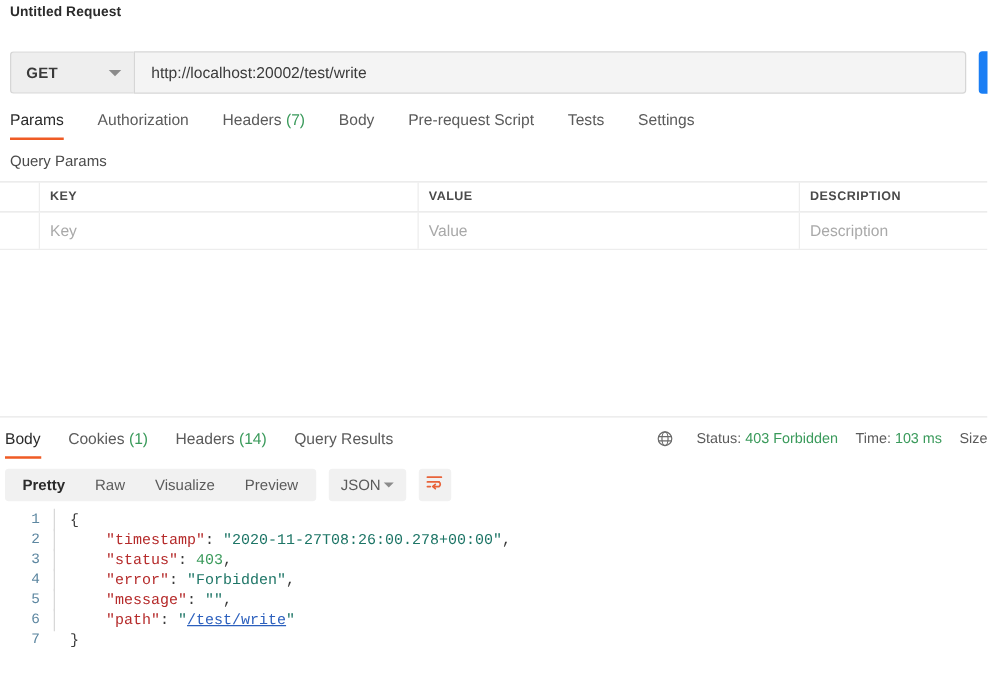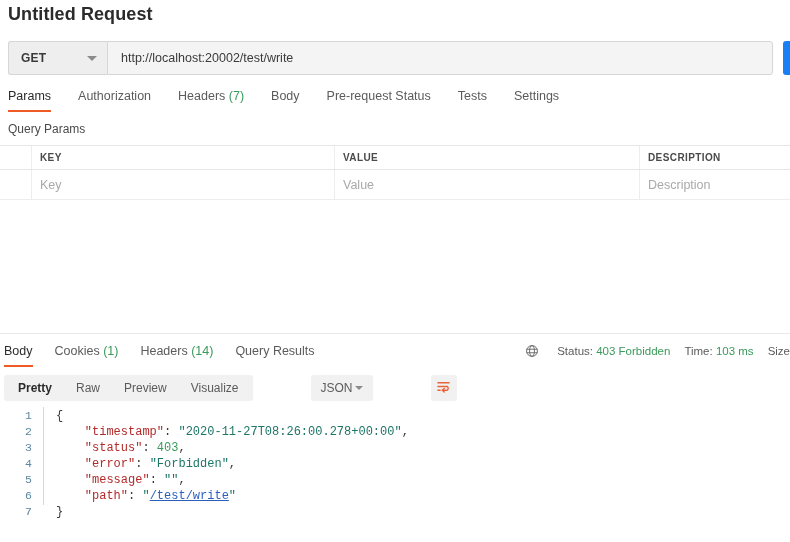--- a/index.html
+++ b/index.html
@@ -8,21 +8,21 @@
     background: #ffffff;
     font-family: "Liberation Sans", sans-serif;
     color: #2f2f2f;
     overflow: hidden;
   }
   .app { position: relative; width: 790px; height: 542px; }
 
   
   .req-title {
     position: absolute; left: 8px; top: 4px;
-    font-size: 18px; font-weight: bold; color: #2b2b2b;
+    font-size: 11px; font-weight: bold; color: #2b2b2b;
     letter-spacing: .1px;
   }
 
   
   .urlbar { position: absolute; left: 8px; top: 41px; height: 34px; width: 790px; }
   .method-box {
     position: absolute; left: 0; top: 0; width: 99px; height: 34px;
     background: #eeeeee; border: 1px solid #d6d6d6; border-right: none;
     border-radius: 3px 0 0 3px; display: flex; align-items: center;
   }
@@ -103,21 +103,21 @@
     display: flex; align-items: center; font-size: 11.5px; color: #5b5b5b;
     white-space: nowrap;
   }
   .resp-meta .item { margin-right: 14px; }
   .resp-meta .val { color: #3a9a5b; }
   .globe { margin-right: 18px; display: flex; align-items: center; }
 
   
   .body-toolbar {
     position: absolute; left: 4px; top: 375px;
-    display: flex; align-items: center; gap: 48px;
+    display: flex; align-items: center;
   }
   .seg {
     height: 26px; background: #f1f1f1; border-radius: 3px;
     display: flex; align-items: center; padding: 0 2px;
   }
   .seg-item {
     font-size: 12px; color: #5b5b5b; padding: 0 12px; line-height: 26px;
   }
   .seg-item.active { color: #2b2b2b; font-weight: bold; }
   .fmt-box {
@@ -173,21 +173,21 @@
       <span class="url-text">http://localhost:20002/test/write</span>
     </div>
     <div class="send-btn"></div>
   </div>
 
   <div class="req-tabs" id="req-tabs">
       <div class="tab active"><span>Params</span></div>
       <div class="tab"><span>Authorization</span></div>
       <div class="tab"><span>Headers</span><span class="count"> (7)</span></div>
       <div class="tab"><span>Body</span></div>
-      <div class="tab"><span>Pre-request Status</span></div>
+      <div class="tab"><span>Pre-request Script</span></div>
       <div class="tab"><span>Tests</span></div>
       <div class="tab"><span>Settings</span></div>
     </div>
 
   <div class="qp-label">Query Params</div>
 
   <div class="params-table">
     <div class="pt-row pt-head">
       <div class="pt-chk"></div>
       <div class="pt-key">
@@ -240,22 +240,22 @@
       <span>Time:</span>
       <span class="val">103 ms</span>
     </span>
     <span>Size</span>
   </div>
 
   <div class="body-toolbar">
     <div class="seg" id="view-seg">
         <div class="seg-item active">Pretty</div>
         <div class="seg-item">Raw</div>
+        <div class="seg-item">Visualize</div>
         <div class="seg-item">Preview</div>
-        <div class="seg-item">Visualize</div>
       </div>
     <div class="fmt-box">
       <span class="fmt-label">JSON</span>
       <span class="fmt-caret"></span>
     </div>
     <div class="wrap-btn">
       <span>
         <svg width="15" height="13" viewBox="0 0 16 14" fill="none" stroke="#e8633a" stroke-width="1.5" stroke-linecap="round">
           <line x1="2" y1="3" x2="14" y2="3"></line>
           <line x1="2" y1="7" x2="12" y2="7"></line>

